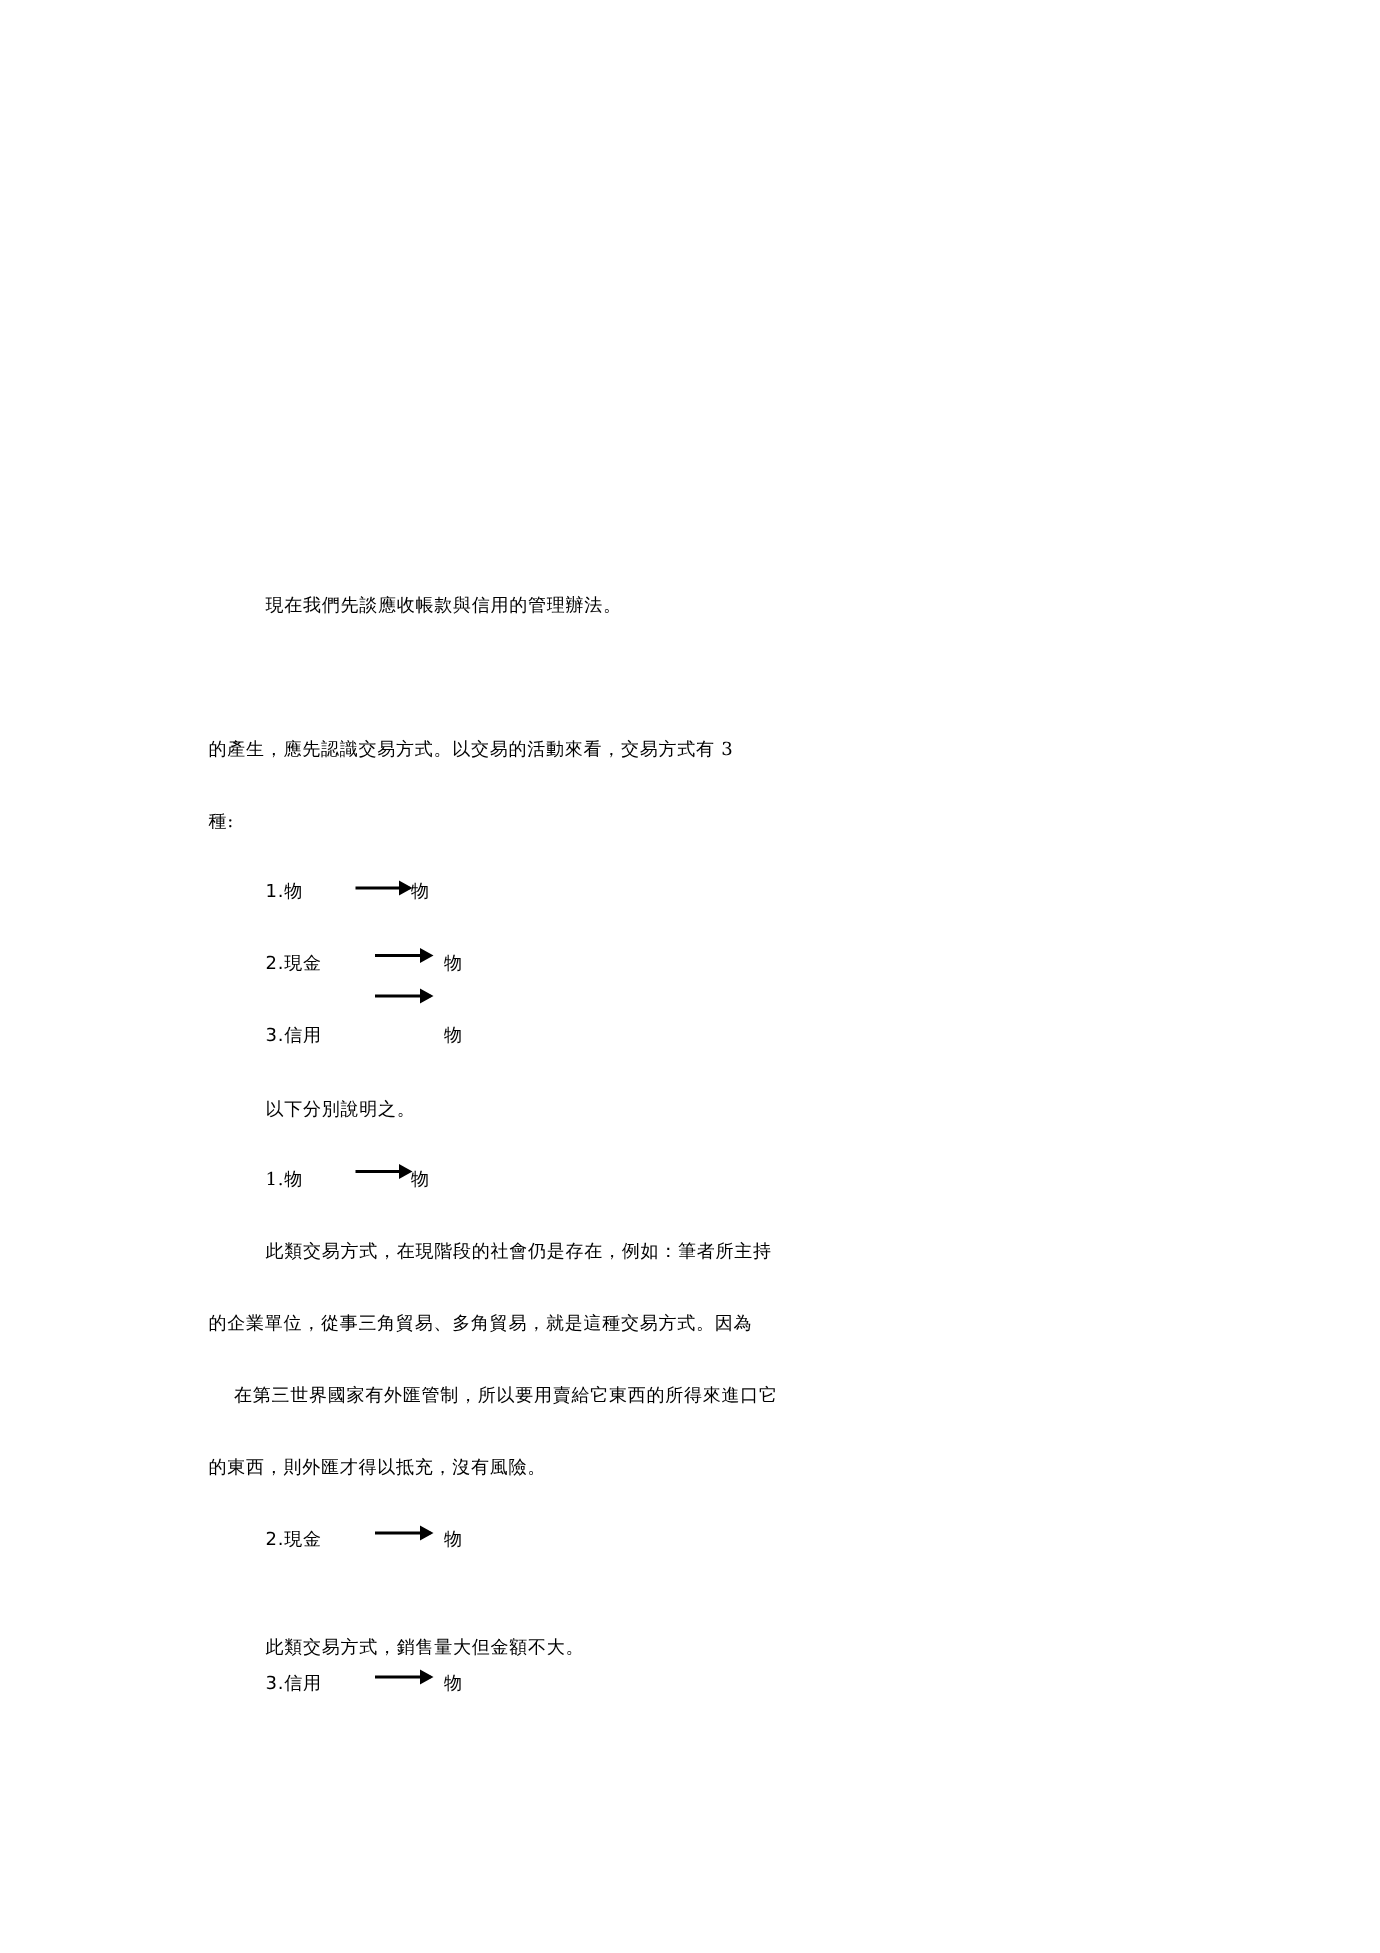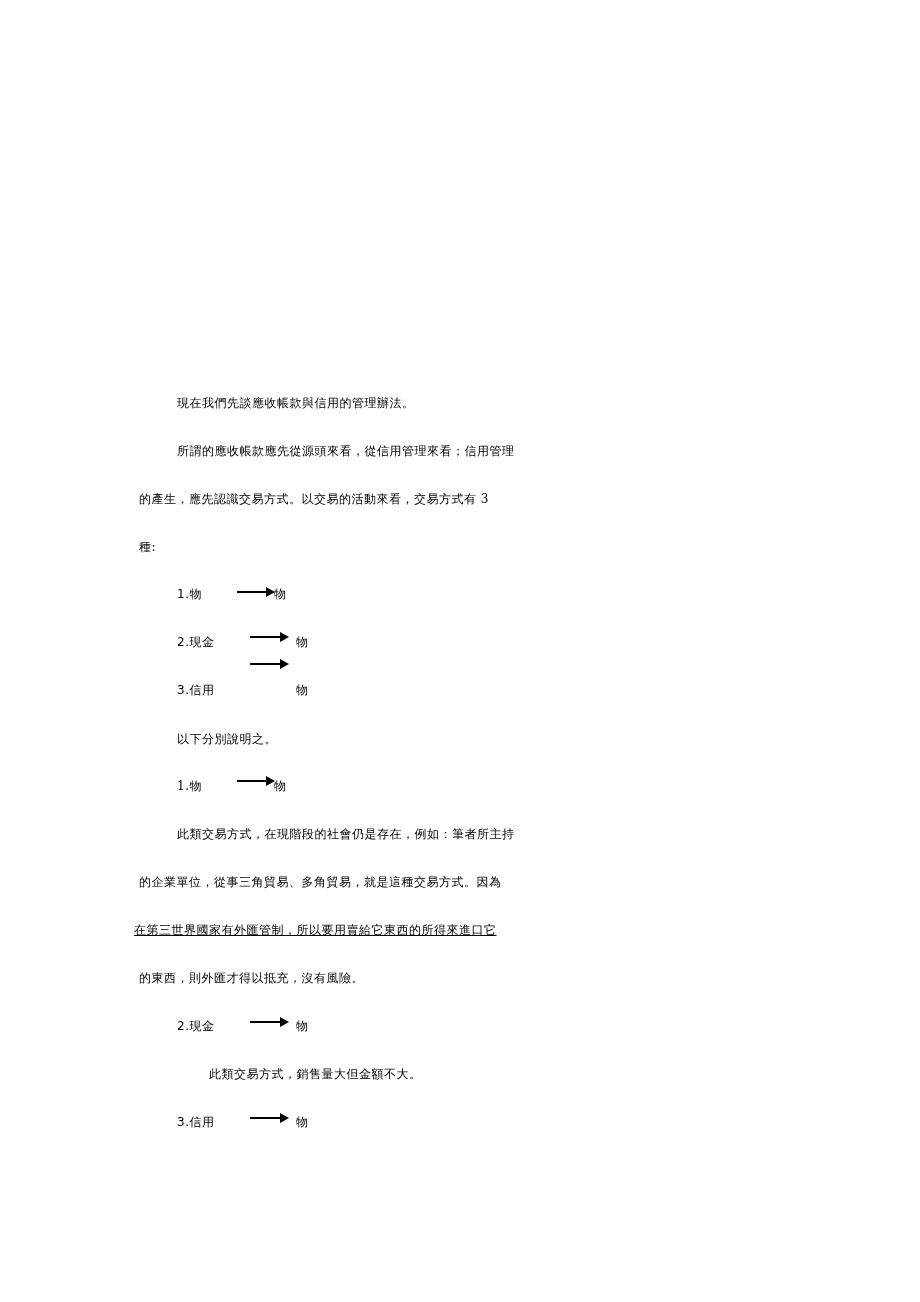--- a/index.html
+++ b/index.html
@@ -57,21 +57,20 @@
   }
 </style>
 </head>
 <body>
 
 <div class="page">
 
 
   <div class="line" style="left:177px; top:391px;">現在我們先談應收帳款與信用的管理辦法。</div>
 
-  <div class="line" style="left:177px; top:439px;">所謂的應收帳款應先從源頭來看，從信用管理來看；信用管理</div>
   <div class="line" style="left:139px; top:487px;text-align:right;">的產生，應先認識交易方式。以交易的活動來看，交易方式有 3</div>
   <div class="line" style="left:139px; top:535px;">種:</div>
 
   <div class="line" style="left:177px; top:582px; width:200px; height:24px;">
     <span class="seg sans" style="left:0;">1.物</span>
     <span class="arrow" style="left:60px; top:9px; width:36px;"></span>
     <span class="seg" style="left:97px;">物</span>
   </div>
 
   <div class="line" style="left:177px; top:630px; width:200px; height:24px;">
@@ -89,30 +88,30 @@
   <div class="line" style="left:177px; top:727px;text-align:center;">以下分別說明之。</div>
 
   <div class="line" style="left:177px; top:774px; width:200px; height:24px;">
     <span class="seg" style="left:0;">1.物</span>
     <span class="arrow" style="left:60px; top:6px; width:36px;"></span>
     <span class="seg" style="left:97px;">物</span>
   </div>
 
   <div class="line" style="left:139px; top:870px;">的企業單位，從事三角貿易、多角貿易，就是這種交易方式。因為</div>
   <div class="line" style="left:177px; top:822px;">此類交易方式，在現階段的社會仍是存在，例如：筆者所主持</div>
-  <div class="line" style="left:134px; top:918px;text-decoration:underline;">在第三世界國家有外匯管制，所以要用賣給它東西的所得來進口它</div>
+  <div class="line" style="left:156px; top:918px;">在第三世界國家有外匯管制，所以要用賣給它東西的所得來進口它</div>
   <div class="line" style="left:139px; top:966px;">的東西，則外匯才得以抵充，沒有風險。</div>
 
   <div class="line" style="left:177px; top:1014px; width:200px; height:24px;">
     <span class="seg sans" style="left:0;">2.現金</span>
     <span class="arrow" style="left:73px; top:7px; width:37px;"></span>
     <span class="seg" style="left:119px;">物</span>
   </div>
 
-  <div class="line" style="left:177px; top:1062px;margin-left:32px;">此類交易方式，銷售量大但金額不大。</div>
+  <div class="line" style="left:177px; top:1086px;">此類交易方式，銷售量大但金額不大。</div>
 
   <div class="line" style="left:177px; top:1110px; width:200px; height:24px;">
     <span class="seg sans" style="left:0;">3.信用</span>
     <span class="arrow" style="left:73px; top:7px; width:37px;"></span>
     <span class="seg" style="left:119px;">物</span>
   </div>
 
 </div>
 
 </body></html>

